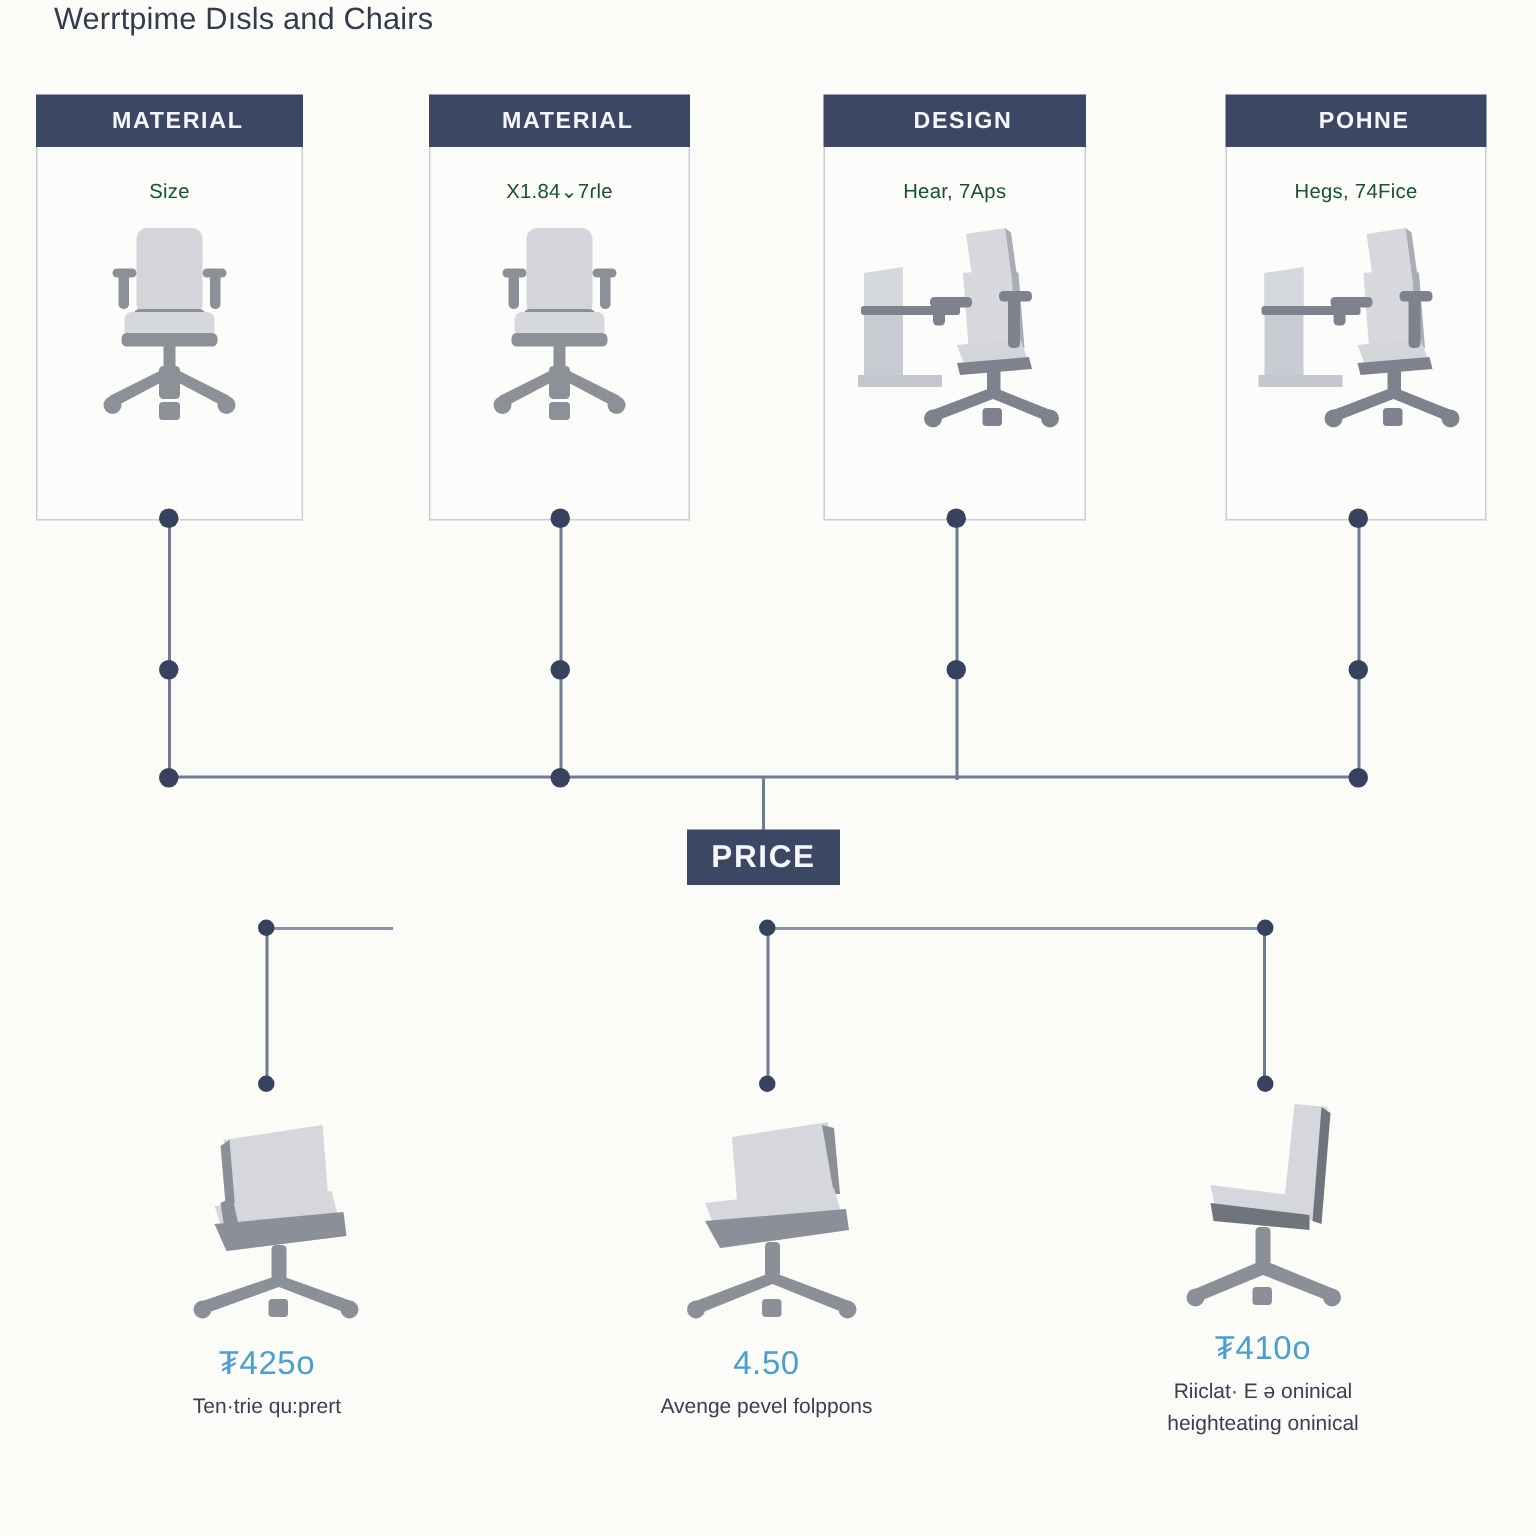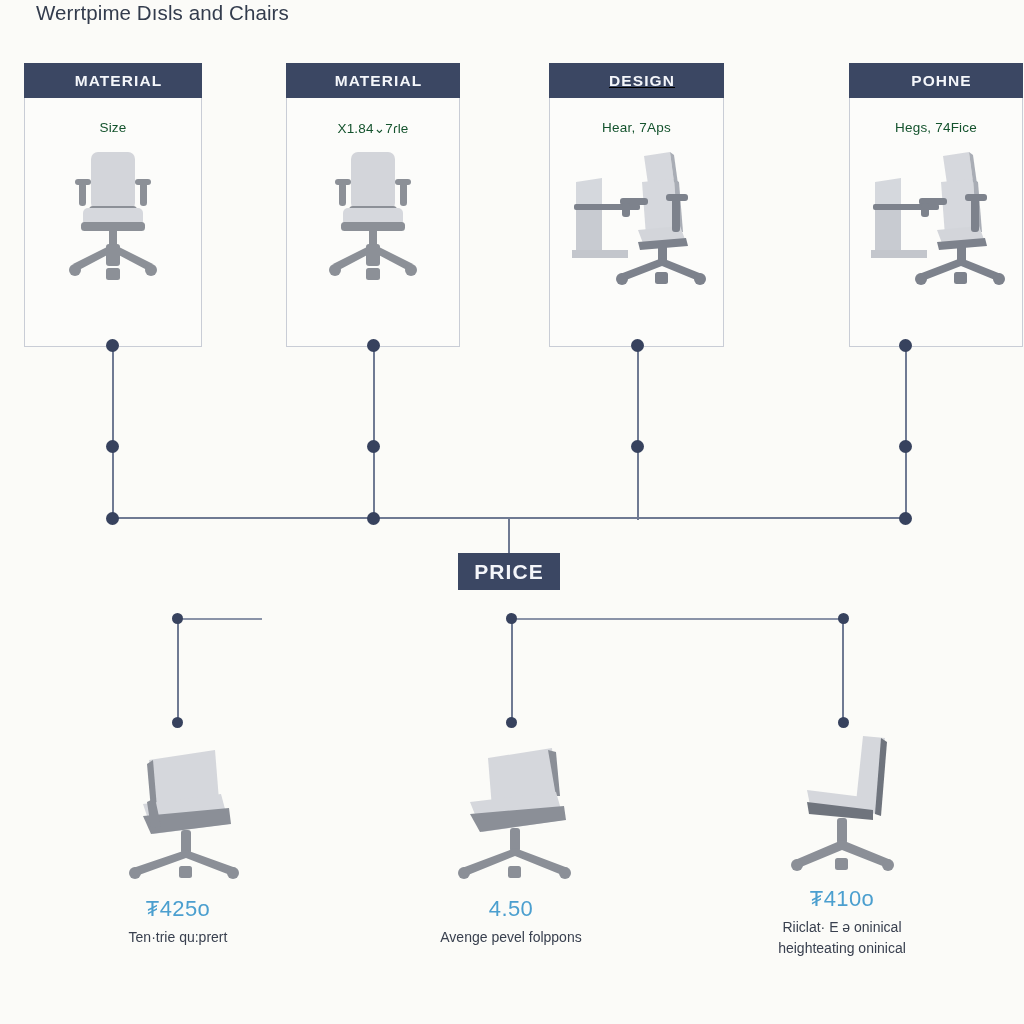--- a/index.html
+++ b/index.html
@@ -117,21 +117,21 @@
           <path d="M60 98 L20 118 L26 124 L60 106 L94 124 L100 118 Z" fill="#8c9097"></path>
           <rect x="53" y="98" width="14" height="22" rx="3" fill="#8c9097"></rect>
           <circle cx="22" cy="124" r="6" fill="#8c9097"></circle>
           <circle cx="98" cy="124" r="6" fill="#8c9097"></circle>
           <rect x="53" y="122" width="14" height="12" rx="2.5" fill="#8c9097"></rect>
         </svg>
       </div>
     </div>
   </div>
 
-  <div class="card" style="left:549px;width:175px;text-decoration:underline;">
+  <div class="card" style="left:549px;width:175px;">
     <div class="card-head">DESIGN</div>
     <div class="card-body">
       <div class="card-sub">Hear, 7Aps</div>
       <div class="card-art">
         <svg width="150" height="150" viewBox="0 0 150 150">
           <rect x="14" y="36" width="26" height="70" fill="#c8cbd1"></rect>
           <path d="M14 36 L40 32 L40 60 L14 62 Z" fill="#d5d8dd"></path>
           <rect x="10" y="104" width="56" height="8" fill="#c3c6cc"></rect>
           <rect x="12" y="58" width="66" height="6" rx="2" fill="#7d828c"></rect>
           <path d="M82 10 L108 6 L112 36 L86 38 Z" fill="#d6d8dd"></path>
@@ -147,21 +147,21 @@
           <rect x="96" y="100" width="9" height="16" fill="#7d828c"></rect>
           <path d="M100 112 L58 128 L64 134 L100 120 L134 134 L140 128 Z" fill="#7d828c"></path>
           <circle cx="60" cy="133" r="6" fill="#7d828c"></circle>
           <circle cx="138" cy="133" r="6" fill="#7d828c"></circle>
           <rect x="93" y="126" width="13" height="12" rx="2.5" fill="#7d828c"></rect>
         </svg>
       </div>
     </div>
   </div>
 
-  <div class="card" style="left:817px;width:174px;margin-left:32px;">
+  <div class="card" style="left:817px;width:174px;">
     <div class="card-head">POHNE</div>
     <div class="card-body">
       <div class="card-sub">Hegs, 74Fice</div>
       <div class="card-art">
         <svg width="150" height="150" viewBox="0 0 150 150">
           <rect x="14" y="36" width="26" height="70" fill="#c8cbd1"></rect>
           <path d="M14 36 L40 32 L40 60 L14 62 Z" fill="#d5d8dd"></path>
           <rect x="10" y="104" width="56" height="8" fill="#c3c6cc"></rect>
           <rect x="12" y="58" width="66" height="6" rx="2" fill="#7d828c"></rect>
           <path d="M82 10 L108 6 L112 36 L86 38 Z" fill="#d6d8dd"></path>

